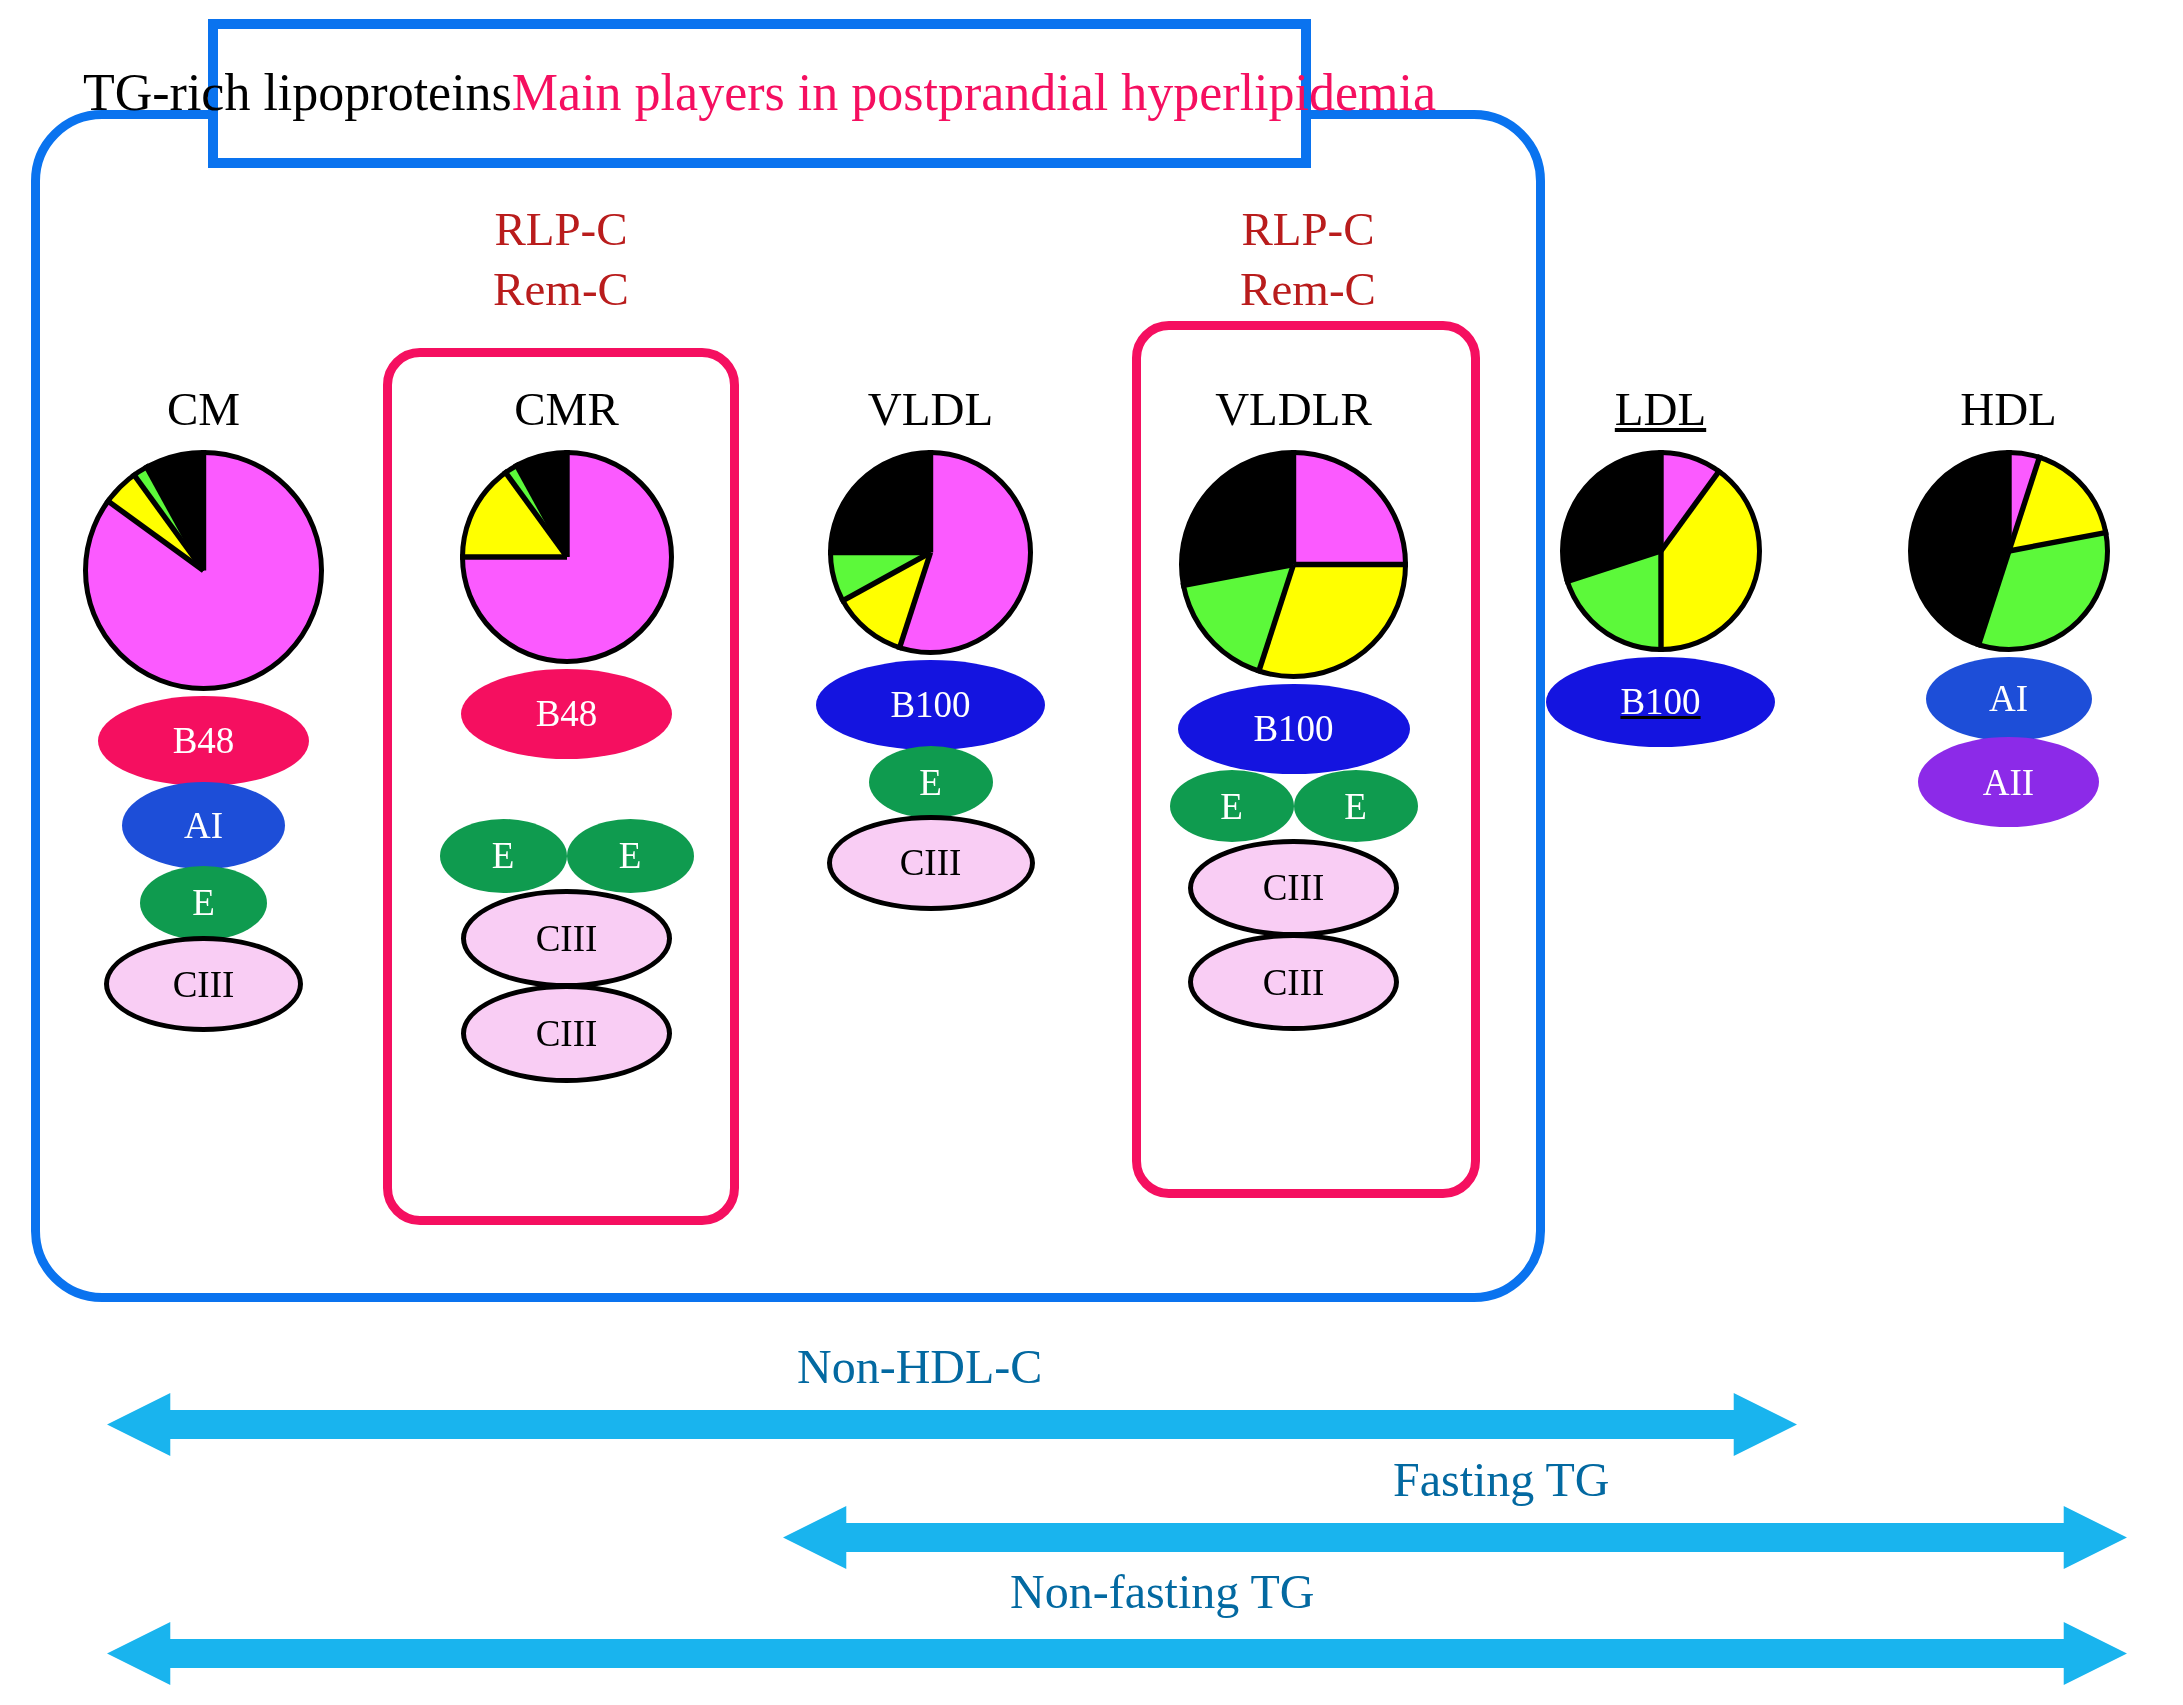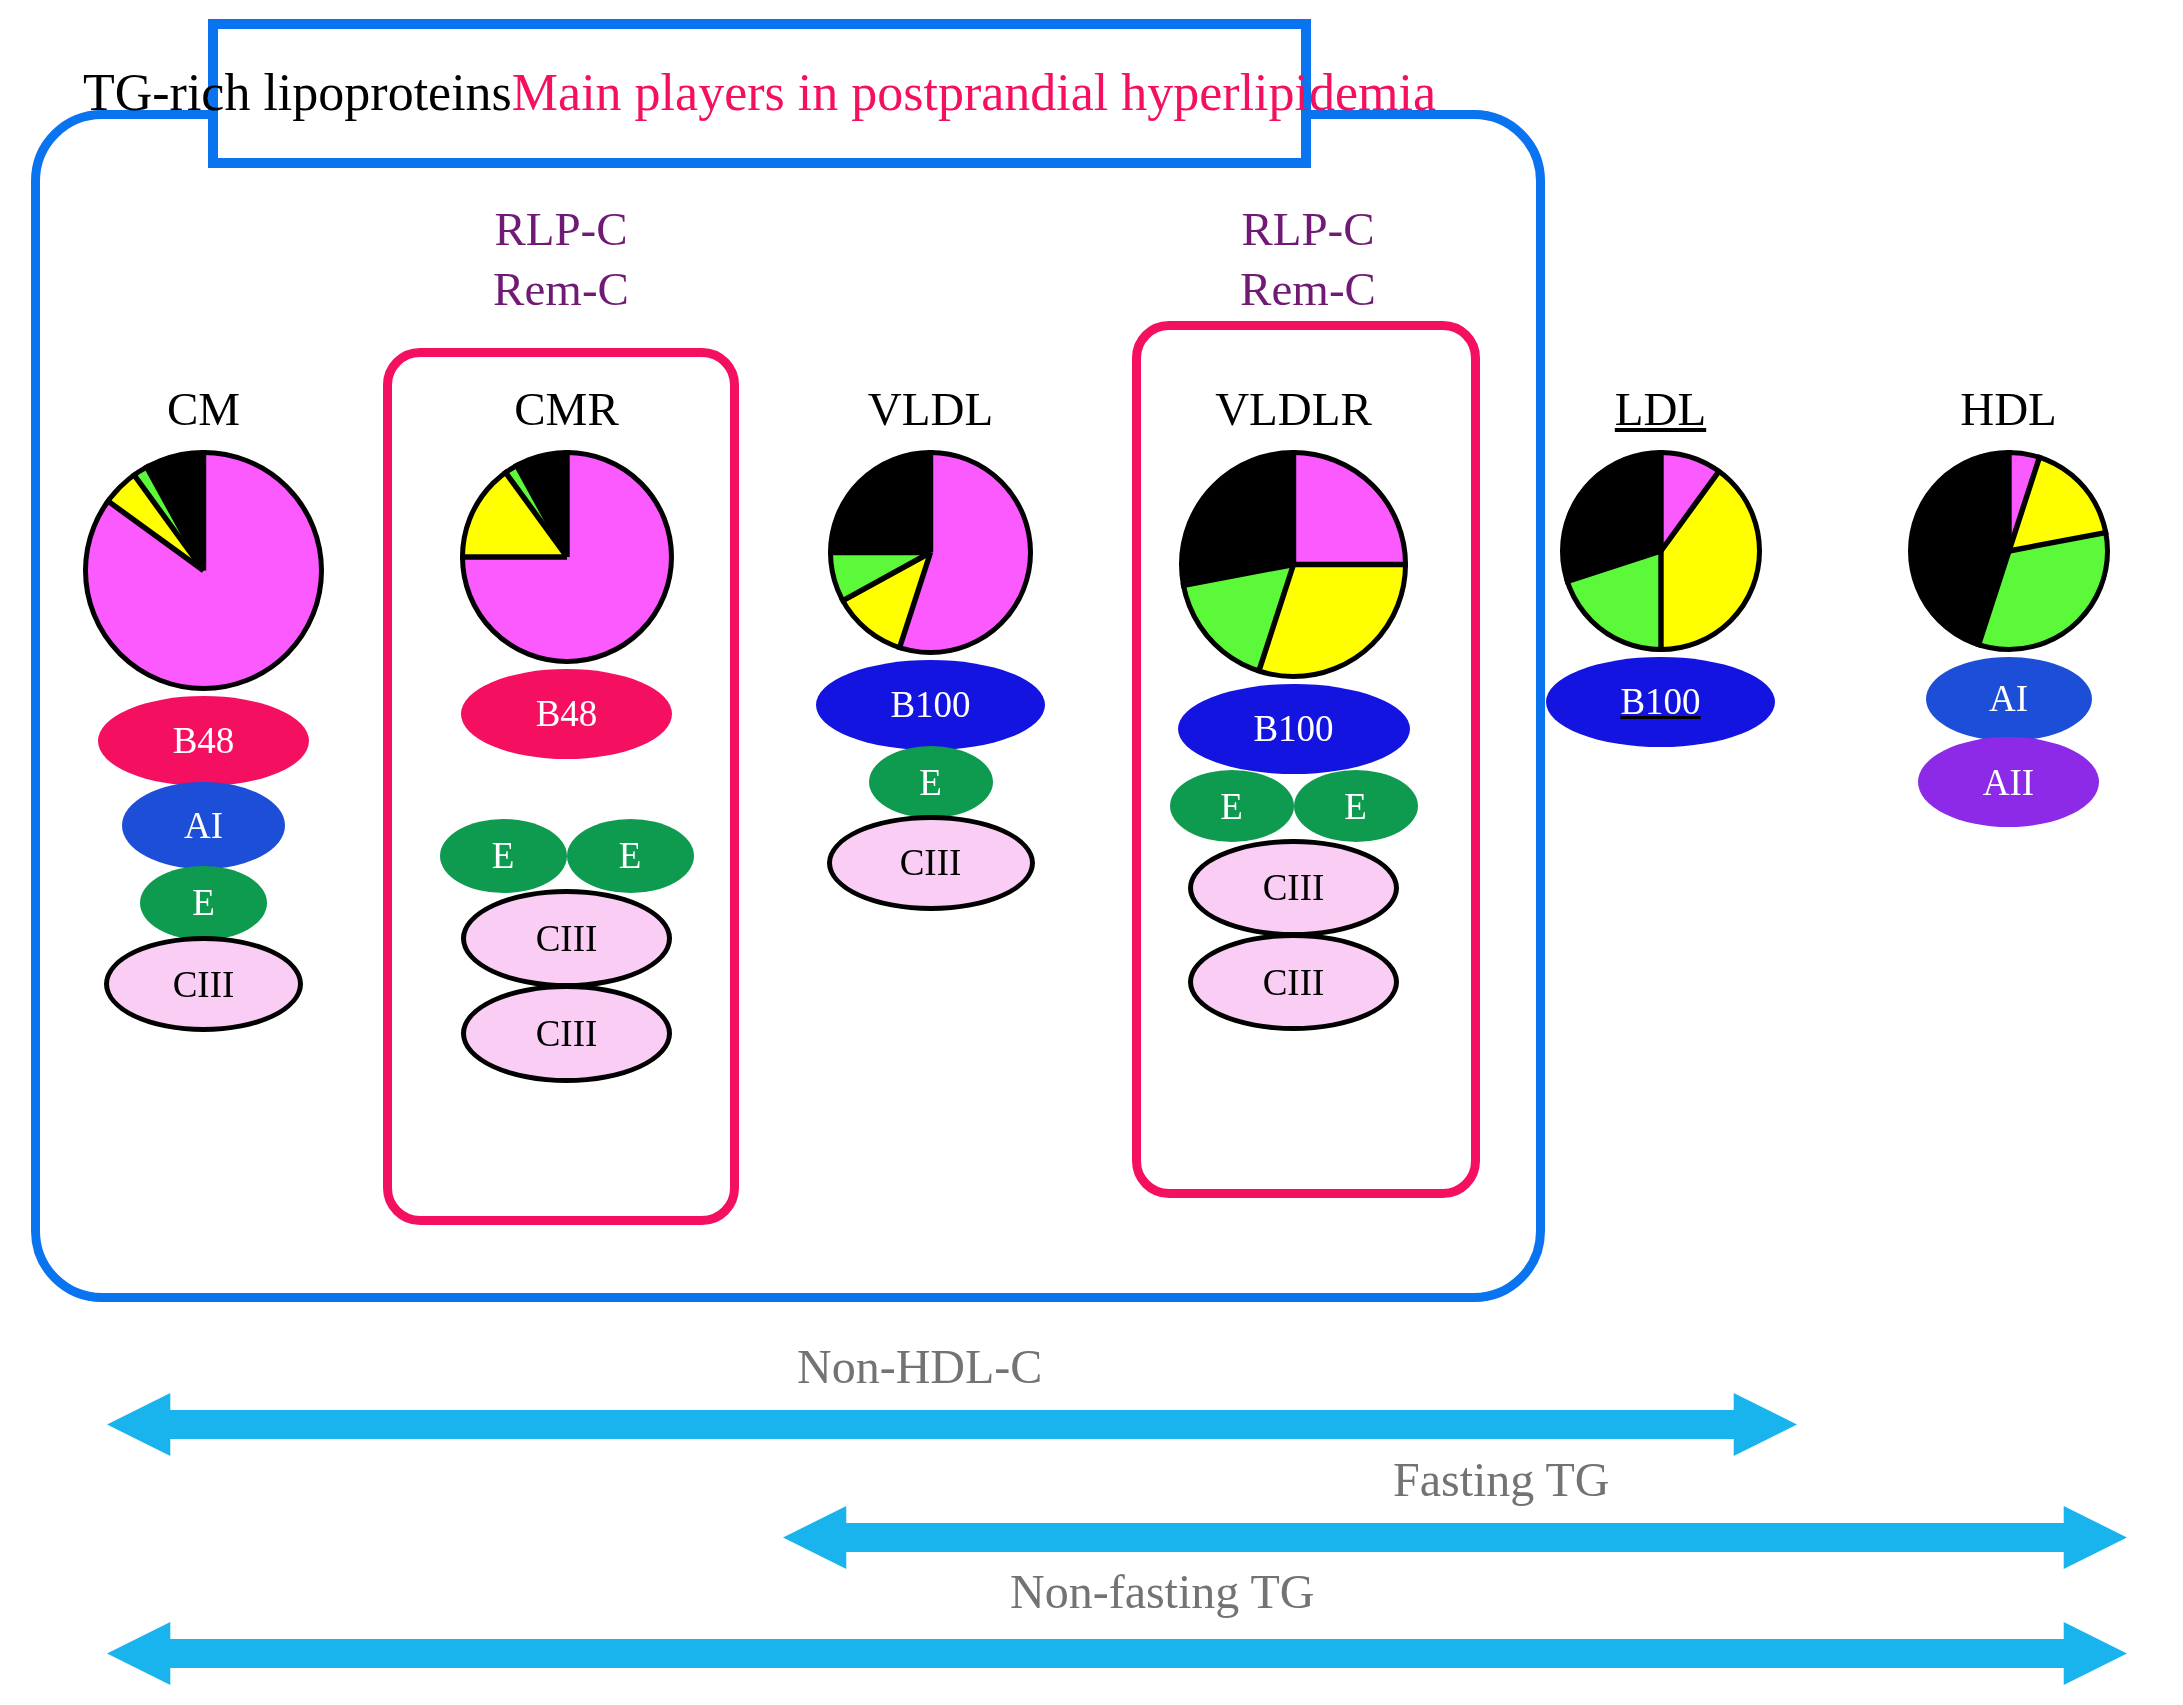--- a/index.html
+++ b/index.html
@@ -80,21 +80,21 @@
     z-index: 10;
   }
   .pink-box.cmr   { left: 383px;  top: 348px;  width: 356px;  height: 877px; }
   .pink-box.vldlr { left: 1132px; top: 321px;  width: 348px;  height: 877px; }
 
   
   .rlp-label {
     position: absolute;
     width: 362px;
     text-align: center;
-    color: #701a75;
+    color: #b91c1c;
     font-size: 47px;
     line-height: 1.28;
     z-index: 20;
   }
   .rlp-label.a { left: 380px;  top: 199px; }
   .rlp-label.b { left: 1127px; top: 199px; }
 
   
   .column {
     position: absolute;
@@ -142,21 +142,21 @@
   .apo.aii    { background: #8c2ae8; }
   .apo.e      { background: #0f9b4f; }
   .apo.ciii   { background: #f9cdf4; color:#000000; border: 5.4px solid #000000; }
   .apo.spacer { background: transparent; }
 
   
   .arrow-group { position: absolute; z-index: 20; }
   .arrow-label {
     position: absolute;
     font-size: 48px;
-    color: #737373;
+    color: #0369a1;
     white-space: nowrap;
   }
   .arrow {
     position: absolute;
     height: 63px;
   }
   .arrow svg { display: block; }
 
   
   .legend {

